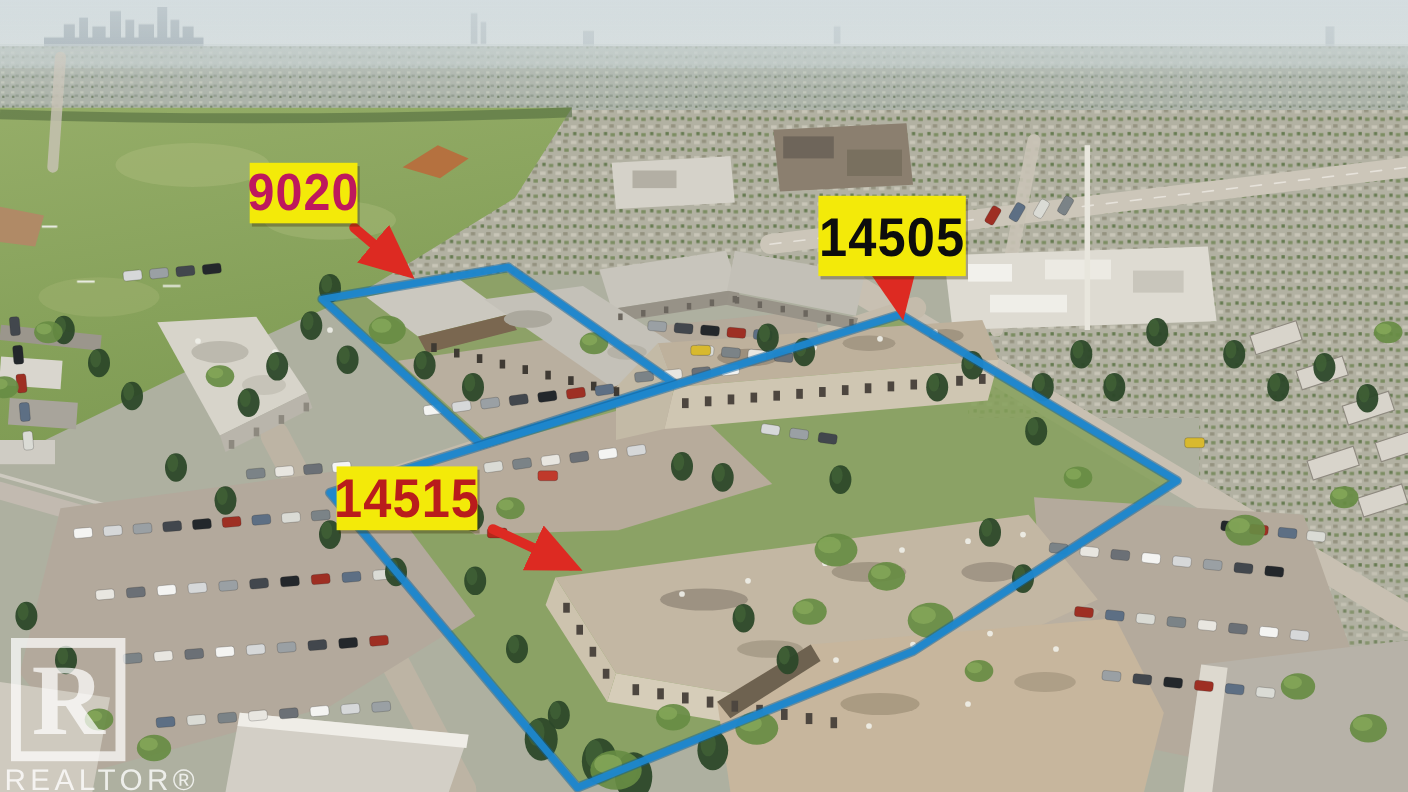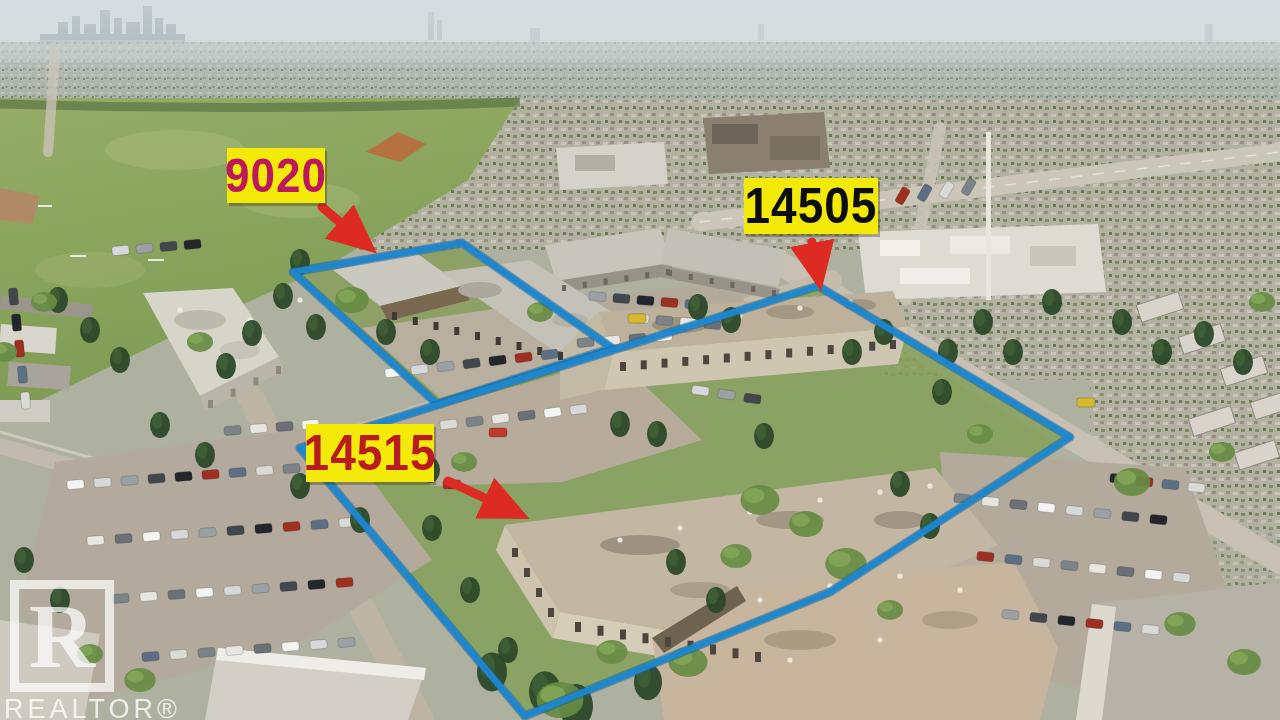--- a/index.html
+++ b/index.html
@@ -538,21 +538,21 @@
       <polygon points="300,448 818,286 1070,437 830,592 525,716" fill="none" stroke="#0f5f98" stroke-width="9" stroke-linejoin="round" opacity="0.5"></polygon>
       <polygon points="300,448 818,286 1070,437 830,592 525,716" fill="none" stroke="#1d87cd" stroke-width="6.5" stroke-linejoin="round" opacity="0.95"></polygon>
       <line x1="322" y1="207" x2="368" y2="246" stroke="#dd2a22" stroke-width="9" stroke-linecap="round" marker-end="url(#ah)"></line>
       <line x1="812" y1="242" x2="819" y2="280" stroke="#dd2a22" stroke-width="9" stroke-linecap="round" marker-end="url(#ah)"></line>
       <line x1="448" y1="481" x2="519" y2="514" stroke="#dd2a22" stroke-width="9" stroke-linecap="round" marker-end="url(#ah)"></line>
     </svg>
 
 <div class="addr-label" style="left: 227px; top: 148px; width: 98px; height: 55px; font-size: 44px; background: rgb(243, 234, 9); color: #be185d;">
       <span>9020</span>
     </div>
-<div class="addr-label" style="left: 744px; top: 178px; width: 134px; height: 56px; font-size: 46px; background: rgb(243, 234, 9); color: rgb(13, 13, 13);">
+<div class="addr-label" style="left: 744px; top: 178px; width: 134px; height: 73px; font-size: 46px; background: rgb(243, 234, 9); color: rgb(13, 13, 13);">
       <span>14505</span>
     </div>
 <div class="addr-label" style="left: 306px; top: 424px; width: 128px; height: 58px; font-size: 46px; background: rgb(243, 234, 9); color: #b91c1c;">
       <span>14515</span>
     </div>
 
 <div class="watermark">
   <div class="wm-box">
     <span>R</span>
   </div>

